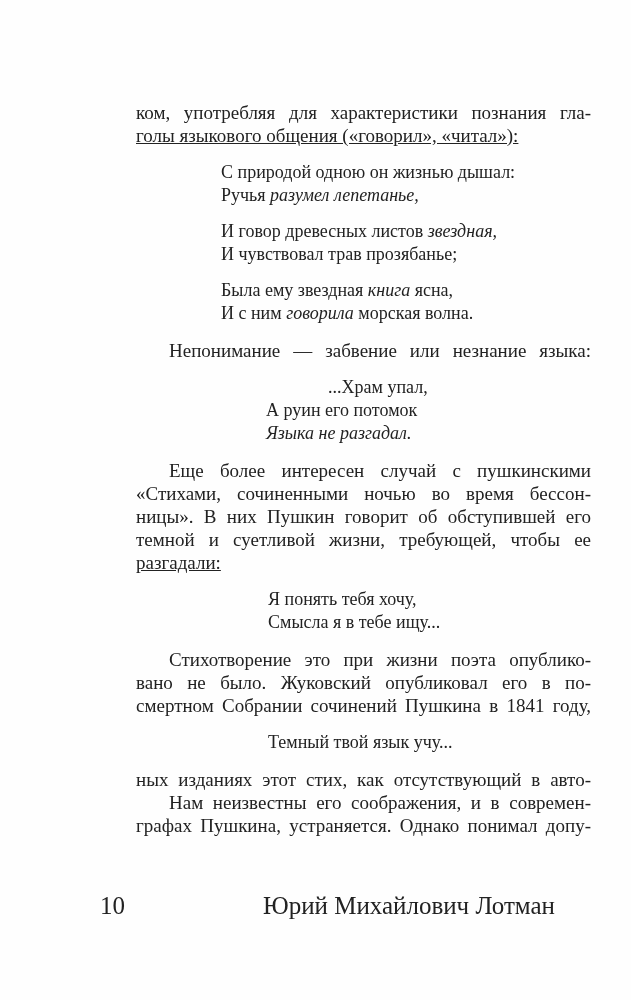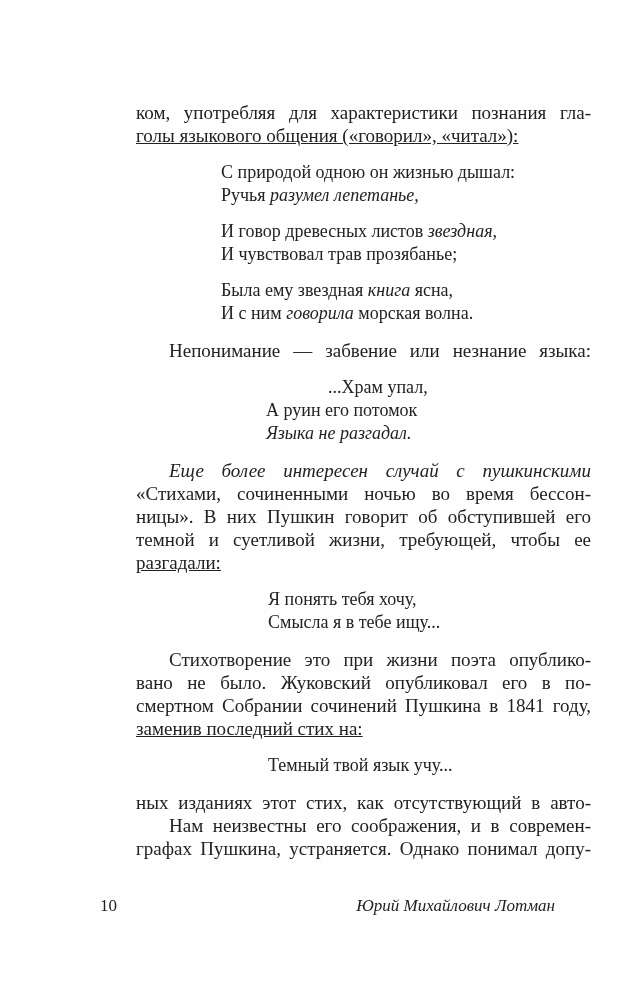--- a/index.html
+++ b/index.html
@@ -42,23 +42,23 @@
   .stanza + .stanza { margin-top: 13px; }
   .it { font-style: italic; }
   .footer {
     position: absolute;
     left: 100px;
     right: 76px;
     top: 894px;
     display: flex;
     justify-content: space-between;
     align-items: flex-end;
-    font-size: 17px;
+    font-size: 25px;
   }
-  .footer .author { font-style: italic; }
+  .footer .author { }
 </style>
 </head>
 <body>
 
 <div class="page">
   <div class="text-column">
       <div class="para">
         <div class="line">ком, употребляя для характеристики познания гла-</div>
         <div class="line lastline">голы языкового общения («говорил», «читал»):</div>
       </div>
@@ -80,37 +80,36 @@
         <div class="line" style="text-indent: 33px;">Непонимание — забвение или незнание языка:</div>
       </div>
       <div class="verse" style="margin-left: 130px;">
         <div class="stanza">
           <div style="padding-left: 62px;"><span>...Храм упал,</span></div>
           <div><span>А руин его потомок</span></div>
           <div><span class="it">Языка не разгадал.</span></div>
         </div>
       </div>
       <div class="para">
-        <div class="line" style="text-indent: 33px; font-style: italic;">Еще более интересен случай с пушкинскими</div>
+        <div class="line" style="text-indent: 33px;">Еще более интересен случай с пушкинскими</div>
         <div class="line">«Стихами, сочиненными ночью во время бессон-</div>
         <div class="line">ницы». В них Пушкин говорит об обступившей его</div>
         <div class="line">темной и суетливой жизни, требующей, чтобы ее</div>
         <div class="line lastline">разгадали:</div>
       </div>
       <div class="verse" style="margin-left: 132px;">
         <div class="stanza">
           <div><span>Я понять тебя хочу,</span></div>
           <div><span>Смысла я в тебе ищу...</span></div>
         </div>
       </div>
       <div class="para">
         <div class="line" style="text-indent: 33px;">Стихотворение это при жизни поэта опублико-</div>
         <div class="line">вано не было. Жуковский опубликовал его в по-</div>
         <div class="line">смертном Собрании сочинений Пушкина в 1841 году,</div>
-        <div class="line lastline">заменив последний стих на:</div>
       </div>
       <div class="verse" style="margin-left: 132px;">
         <div class="stanza">
           <div><span>Темный твой язык учу...</span></div>
         </div>
       </div>
       <div class="para">
         <div class="line">ных изданиях этот стих, как отсутствующий в авто-</div>
         <div class="line" style="text-indent: 33px;">Нам неизвестны его соображения, и в современ-</div>
         <div class="line">графах Пушкина, устраняется. Однако понимал допу-</div>

